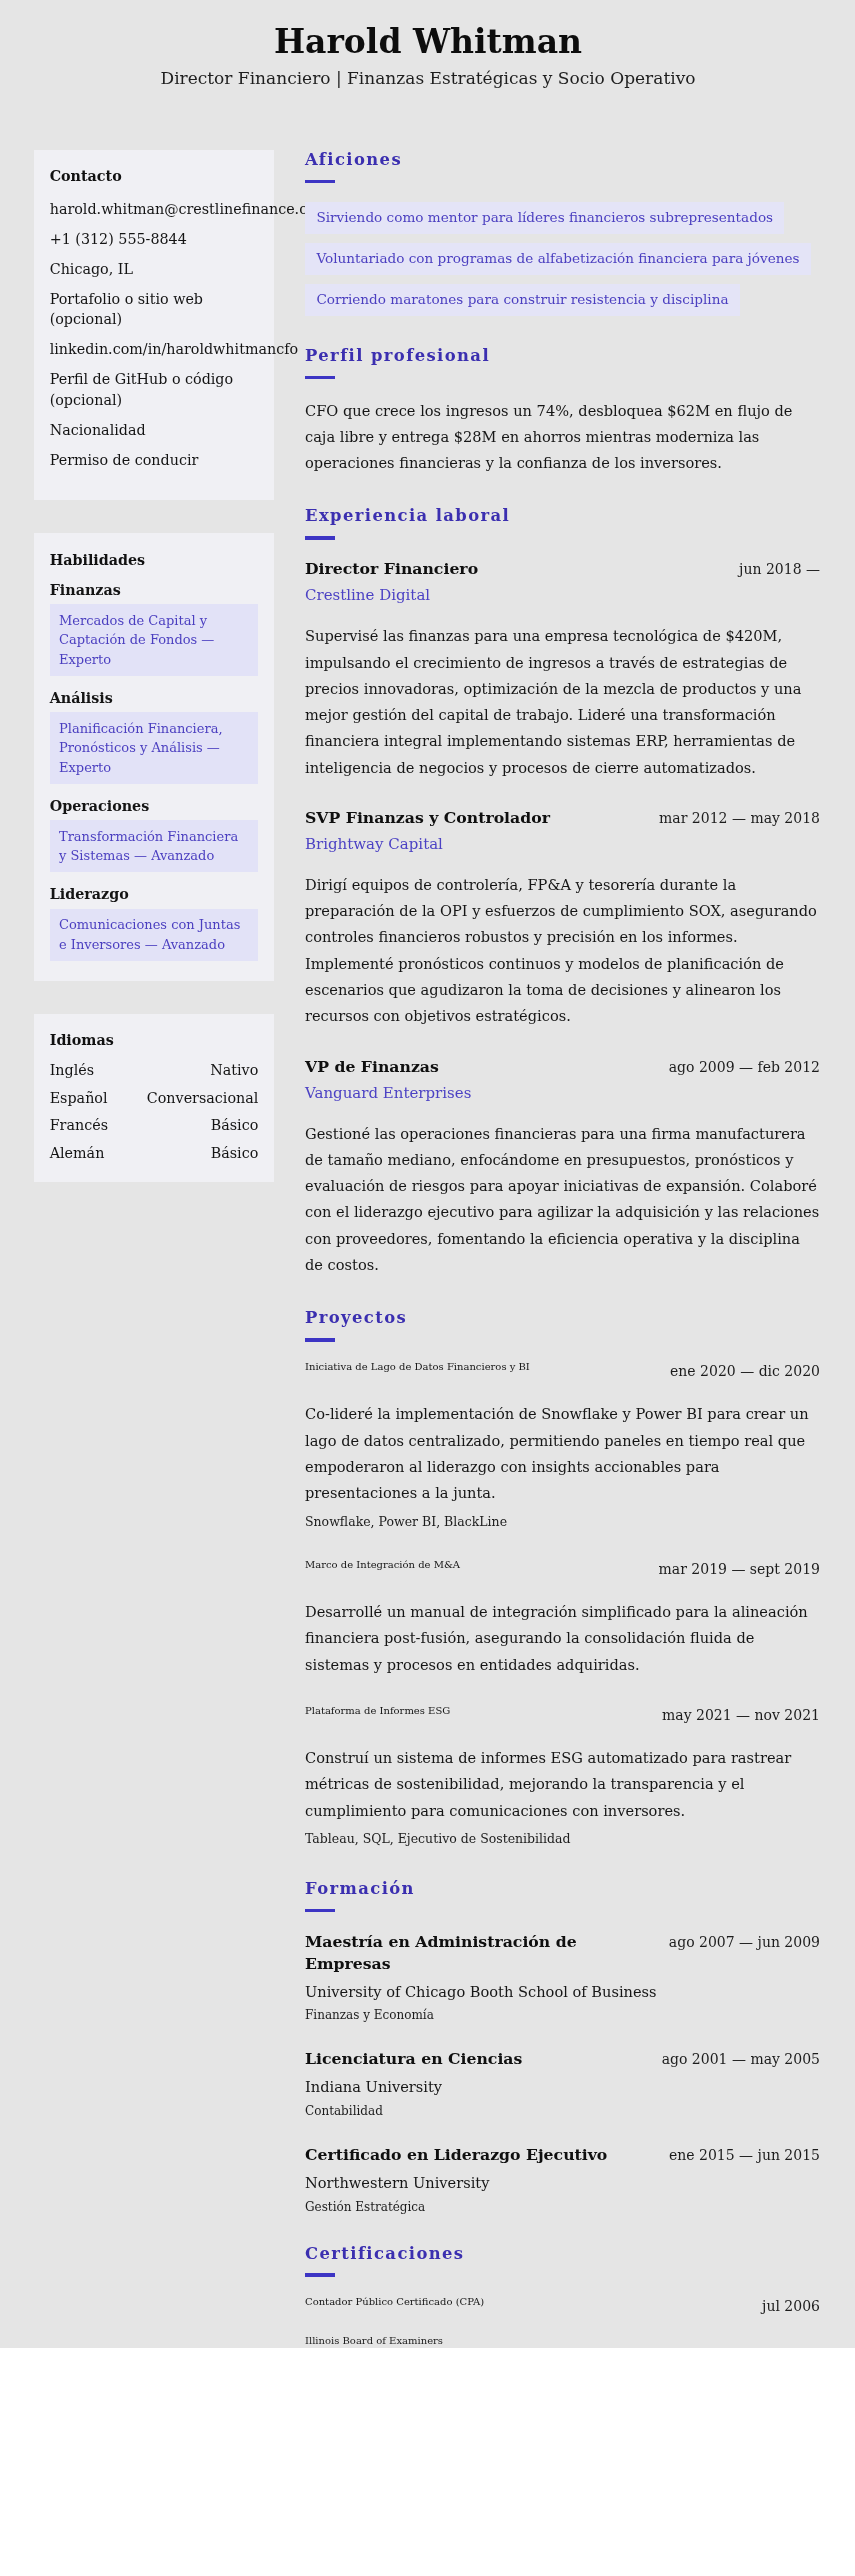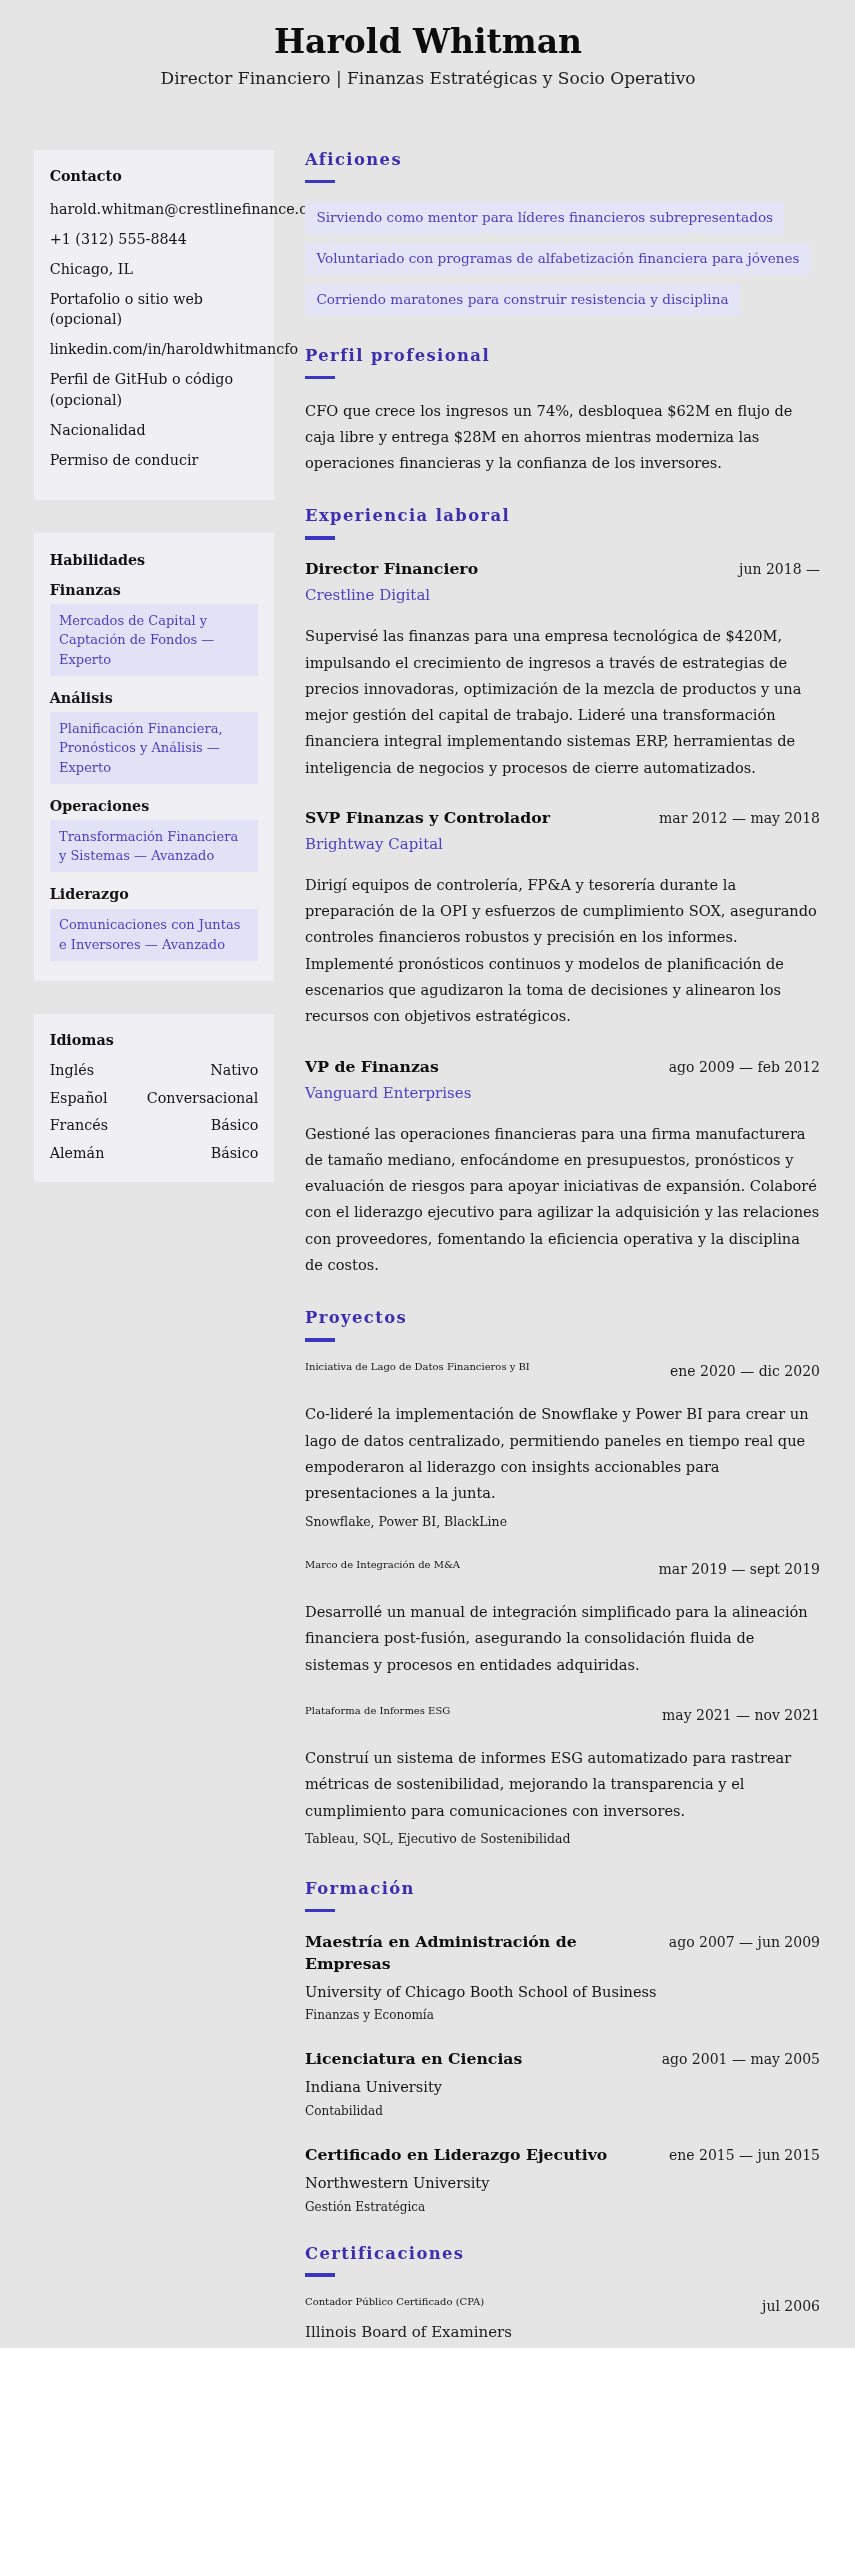--- a/index.html
+++ b/index.html
@@ -35,21 +35,21 @@
   .entry{margin-bottom:26px;}
   .entry-head{display:flex;gap:17px;align-items:flex-start;}
   .entry-title{font-size:15.7px;font-weight:bold;line-height:1.4;max-width:60%;color:#0f0f0f;}
   .entry-title.regular{font-weight:normal;font-size:10px;color:#161616;}
   .entry-date{margin-left:auto;text-align:right;font-size:14px;line-height:1.6;max-width:32%;color:#1c1c1c;}
   .company{color:#4c42c4;font-size:15px;margin-top:5.7px;}
   .desc{font-size:14.6px;line-height:1.8;margin-top:19px;color:#161616;}
   .stack{font-size:12.5px;line-height:1.5;margin-top:6.4px;color:#1c1c1c;}
   .school{font-size:14.6px;line-height:1.55;margin-top:5.7px;color:#161616;}
   .field{font-size:12px;margin-top:5px;color:#1c1c1c;}
-  .issuer{font-size:15px;margin-top:5px;color:#1c1c1c;}
+  .issuer{font-size:10px;margin-top:17px;color:#1c1c1c;}
   .cert{margin-bottom:17px;}
 </style>
 </head>
 <body>
 
 <div class="page">
 
   <div class="header">
     <div class="name">Harold Whitman</div>
     <div class="subtitle">Director Financiero | Finanzas Estratégicas y Socio Operativo</div>

